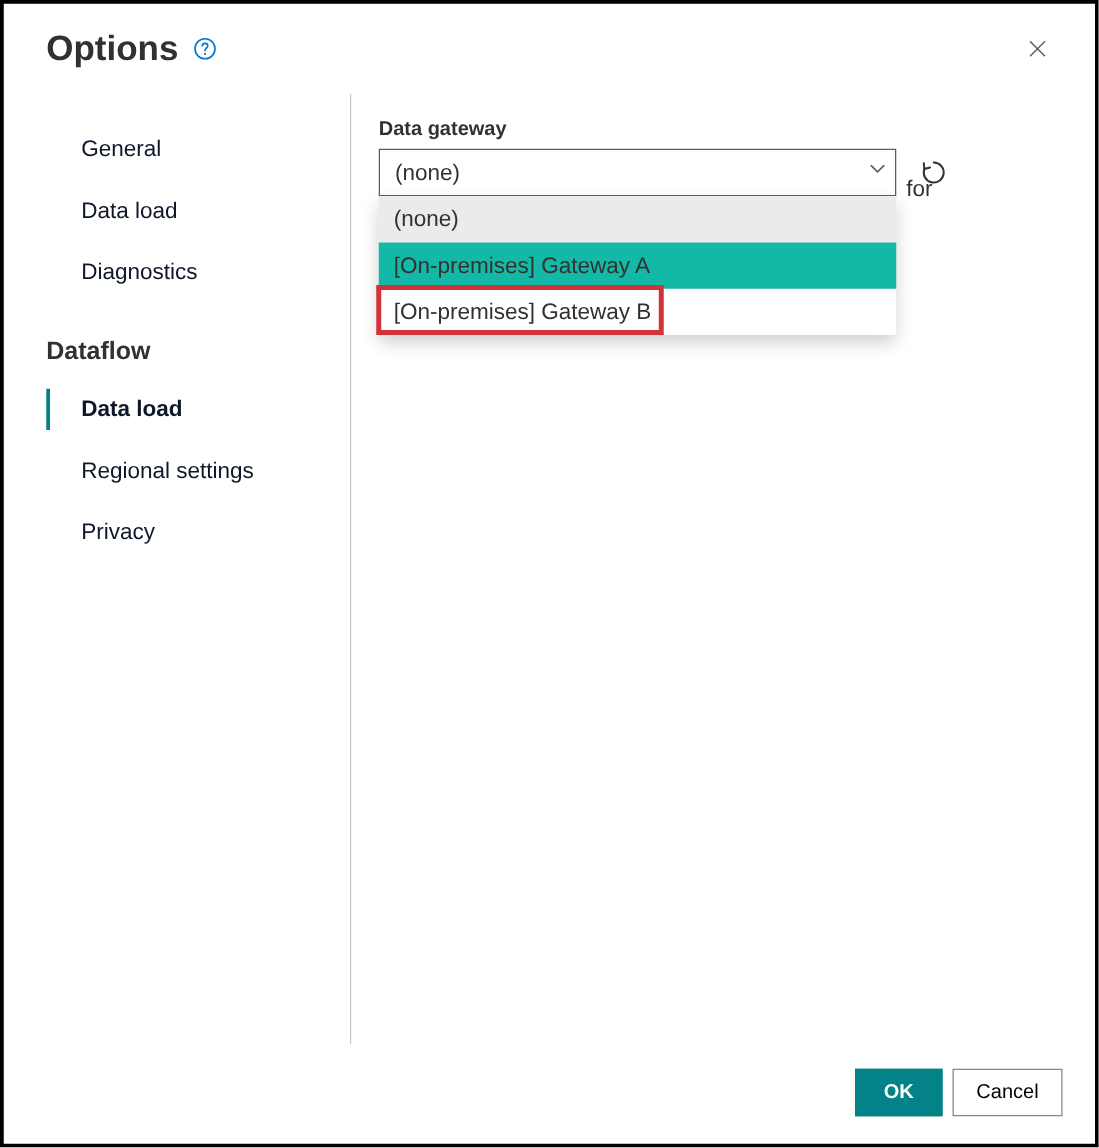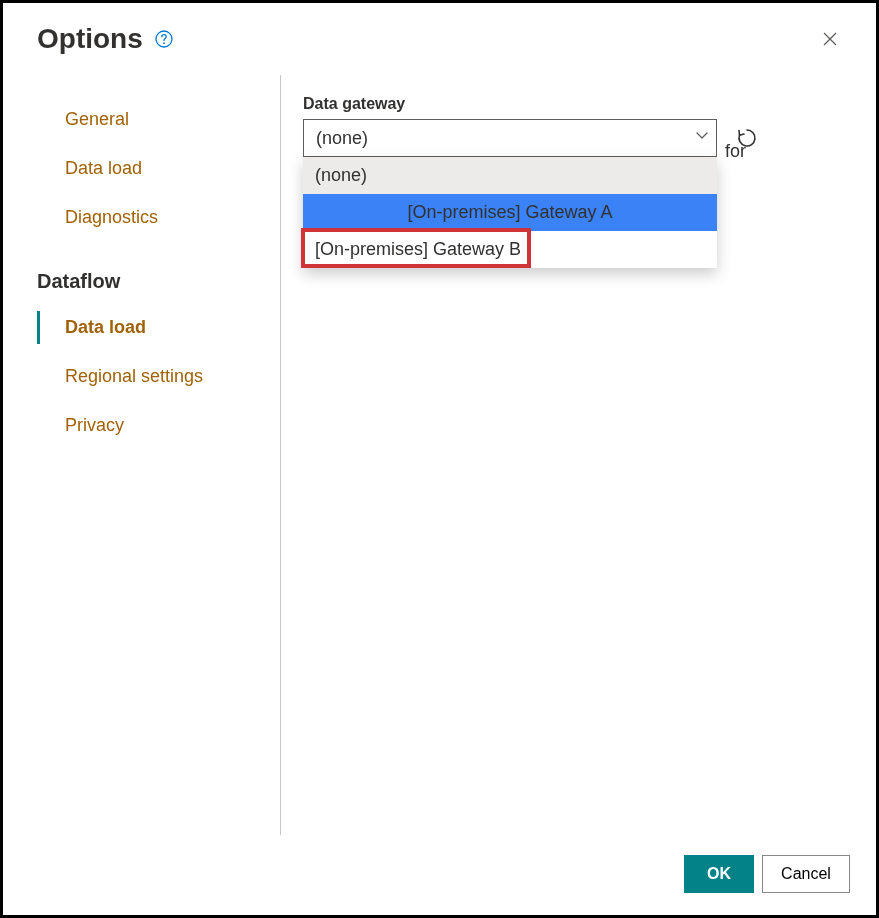--- a/index.html
+++ b/index.html
@@ -62,21 +62,21 @@
     .section-label {
       font-size: 20px;
       font-weight: 600;
       padding: 10px 0 10px 34px;
     }
     .nav-item {
       font-size: 18px;
       padding: 14px 0 14px 62px;
       cursor: pointer;
       position: relative;
-      color: #a16207;
+      color: #0f172a;
     }
     .nav-item.active {
       font-weight: 600;
     }
     .nav-item.active::before {
       content: "";
       position: absolute;
       left: 34px;
       top: 8px;
       bottom: 8px;
@@ -139,22 +139,21 @@
     }
     .dropdown-item {
       font-size: 18px;
       padding: 8px 12px;
       cursor: pointer;
     }
     .dropdown-item.sel {
       background: #edebe9;
     }
     .dropdown-item.hov {
-      background: #3b82f6;
-      text-align: center;
+      background: #14b8a6;
     }
     .highlight-box {
       position: absolute;
       border: 4px solid #d13438;
       pointer-events: none;
     }
     .trailing-text {
       position: absolute;
       left: 444px;
       top: 76px;

